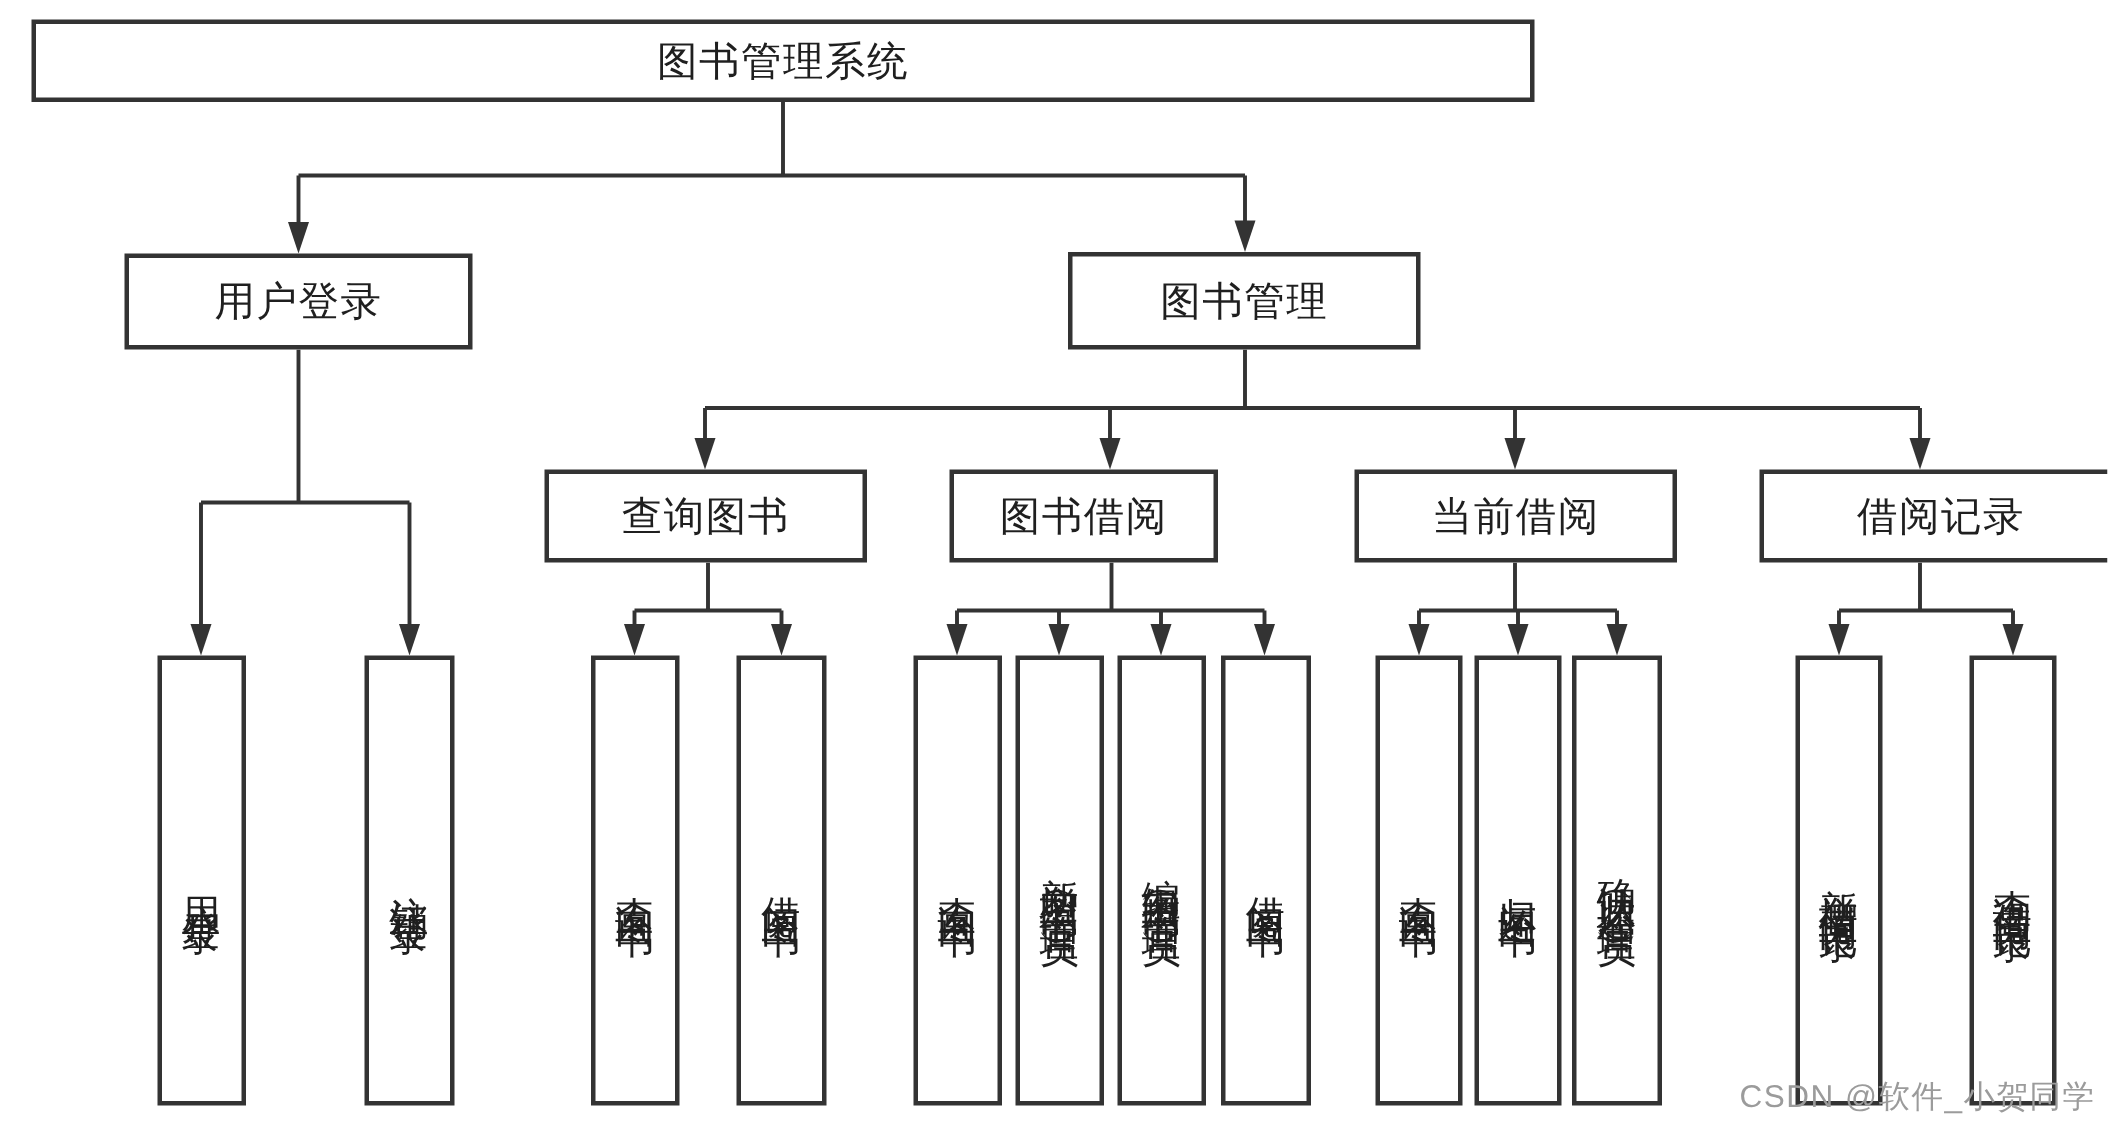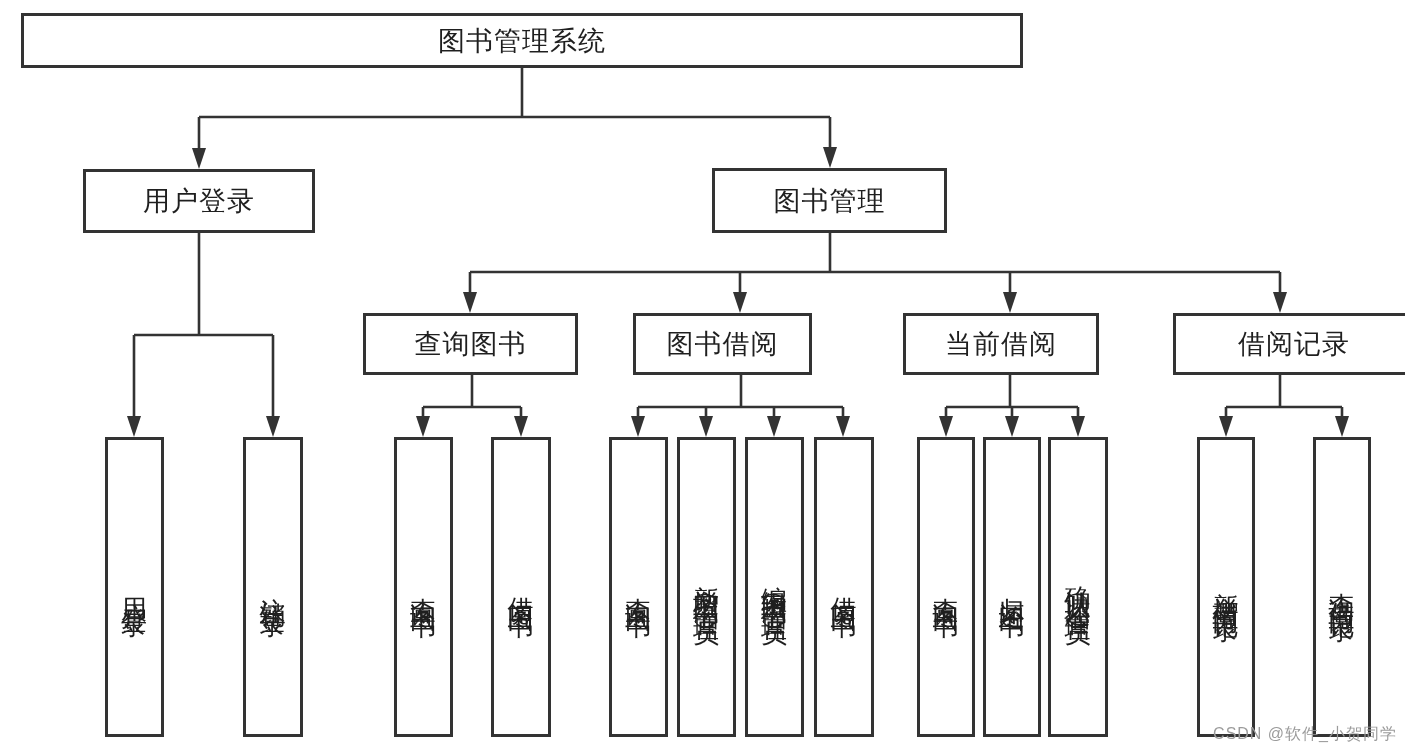--- a/index.html
+++ b/index.html
@@ -32,40 +32,40 @@
     top:437px;height:300px;
   }
   
   #root{left:21px;top:13px;width:1002px;height:55px;}
   
   #userLogin2{left:83px;top:169px;width:232px;height:64px;}
   #bookMgmt{left:712px;top:168px;width:235px;height:65px;}
   
   #newRec{left:363px;top:313px;width:215px;height:62px;}
   #bookBorrow{left:633px;top:313px;width:179px;height:62px;}
-  #curBorrow{left:903px;top:313px;width:196px;height:62px;}
+  #curBorrow{left:903px;top:313px;width:215px;height:62px;}
   #recList{left:1173px;top:313px;width:242px;height:62px;}
   
   #leafUserLogin{left:105px;width:59px;}
   #leafLogout{left:243px;width:60px;}
   #leafQuery1{left:394px;width:59px;}
   #leafBorrow1{left:491px;width:60px;}
   #leafQuery2{left:609px;width:59px;}
   #leafAdd{left:677px;width:59px;}
   #leafEdit{left:745px;width:59px;}
   #leafBorrow2{left:814px;width:60px;}
   #leafQuery3{left:917px;width:58px;}
   #leafReturn{left:983px;width:58px;}
   #leafConfirm{left:1048px;width:60px;}
   #leafAddRec{left:1197px;width:58px;}
   #leafQueryRec{left:1313px;width:58px;}
   .watermark{
     position:absolute;
     right:8px;bottom:2px;
-    font-size:16px;
+    font-size:21px;
     color:#9b9b9b;
     letter-spacing:1px;
     white-space:nowrap;
   }
 </style>
 </head>
 <body>
 
 <div class="canvas">
 

